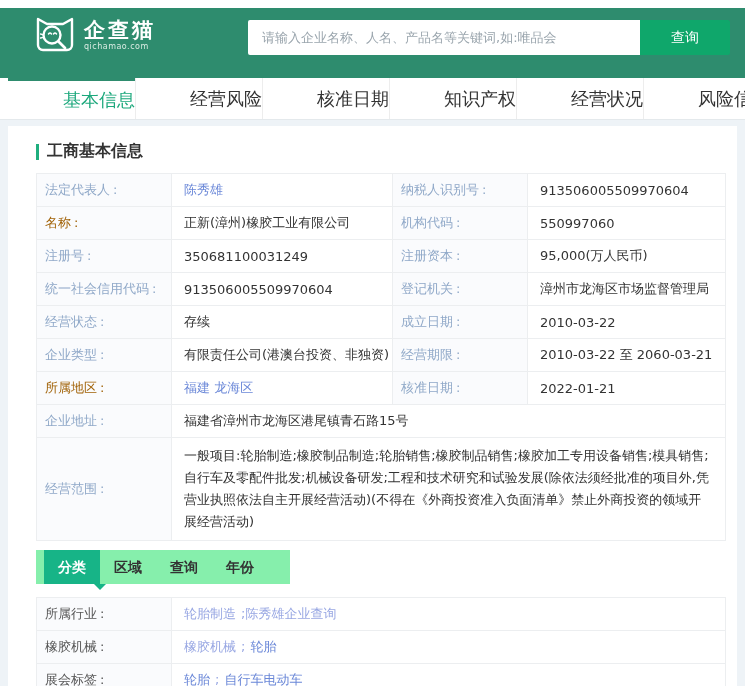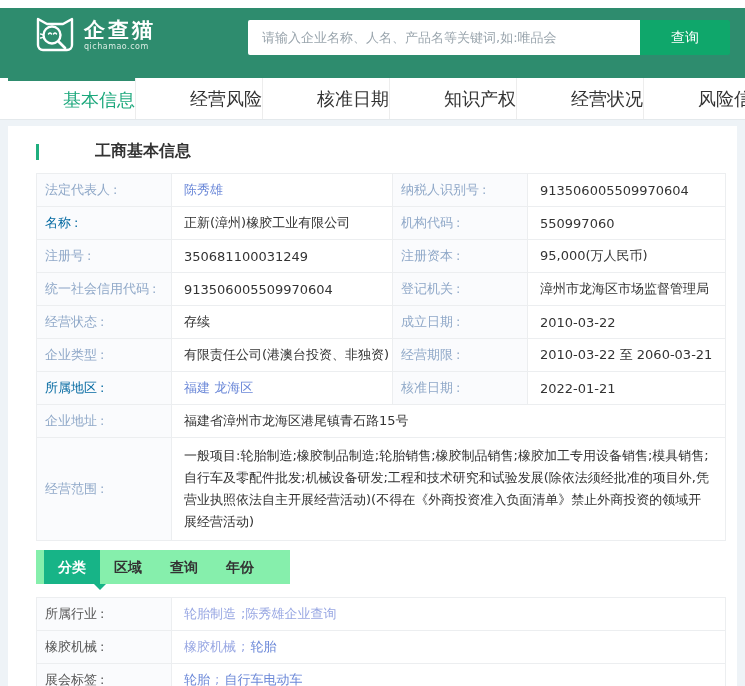--- a/index.html
+++ b/index.html
@@ -29,29 +29,29 @@
   .nav { height:42px; background:#fff; display:flex; padding-left:8px; border-bottom:1px solid #e4e9ec; overflow:hidden; }
   .nav-tab { width:127px; min-width:127px; text-align:right; line-height:42px; font-size:18px;
       color:#333; cursor:pointer; border-left:1px solid #ededed; }
   .nav-tab:first-child { border-left:none; }
   .nav-tab.active { color:#1ca87c; border-top:3px solid #2e8c6e; line-height:38px; }
 
   
   .page { padding:6px 8px 0; height:582px; }
   .card { background:#fff; height:100%; padding:15px 28px 0; }
 
-  .sec-title { display:flex; align-items:center; margin-bottom:11px;gap:48px; }
+  .sec-title { display:flex; align-items:center; margin-bottom:11px; }
   .sec-bar { width:3px; height:16px; background:#1fae7e; margin-right:8px; }
   .sec-text { font-size:16px; font-weight:bold; color:#333; }
 
   table { border-collapse:collapse; table-layout:fixed; width:689px; }
   td { border:1px solid #eceef0; height:33px; font-size:13px; vertical-align:middle; }
   td.lbl { padding-left:8px; background:#fafbfd; }
   td.lbl.blue { color:#8fa8c8; }
-  td.lbl.dark { color:#0369a1; }
+  td.lbl.dark { color:#a16207; }
   td.val { padding-left:12px; color:#333; }
   td.val.wrap { padding:7px 14px 7px 12px; line-height:22px; word-break:break-all; }
   .colon { margin-left:3px; }
   .lk { color:#6b88d8; }
   .lk.light { color:#98a7e3; }
   .sep { color:#98a7e3; margin:0 5px; }
   .sep.tight { margin:0 0 0 5px; }
 
   
   .filter-bar { position:relative; margin-top:9px; width:254px; height:34px; background:#86efac; display:flex; padding-left:8px;font-weight:bold; }

